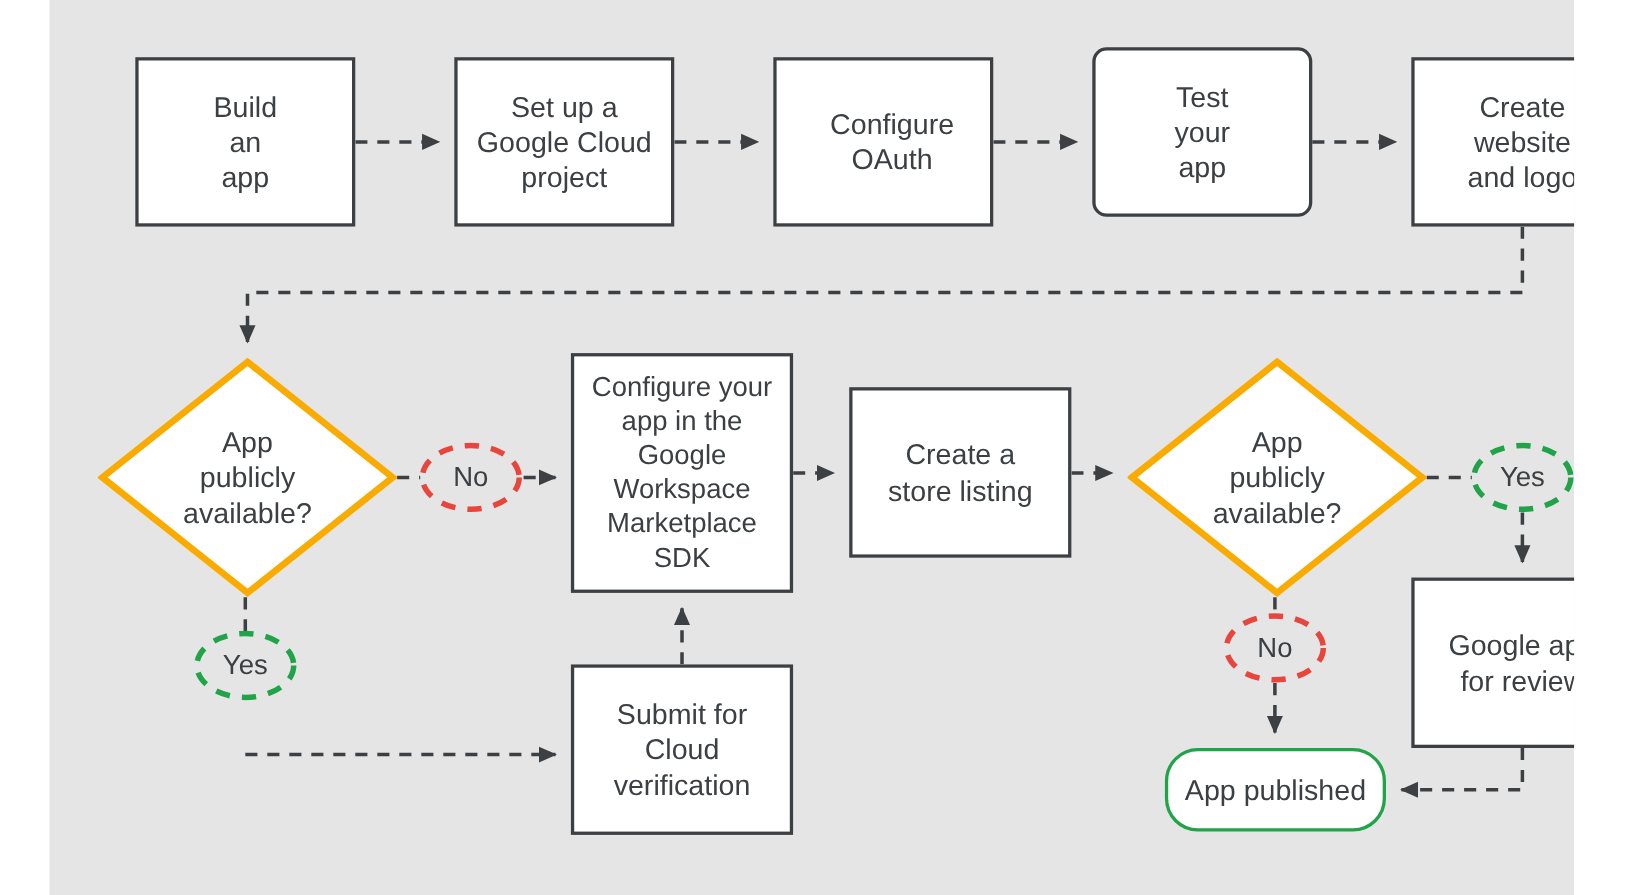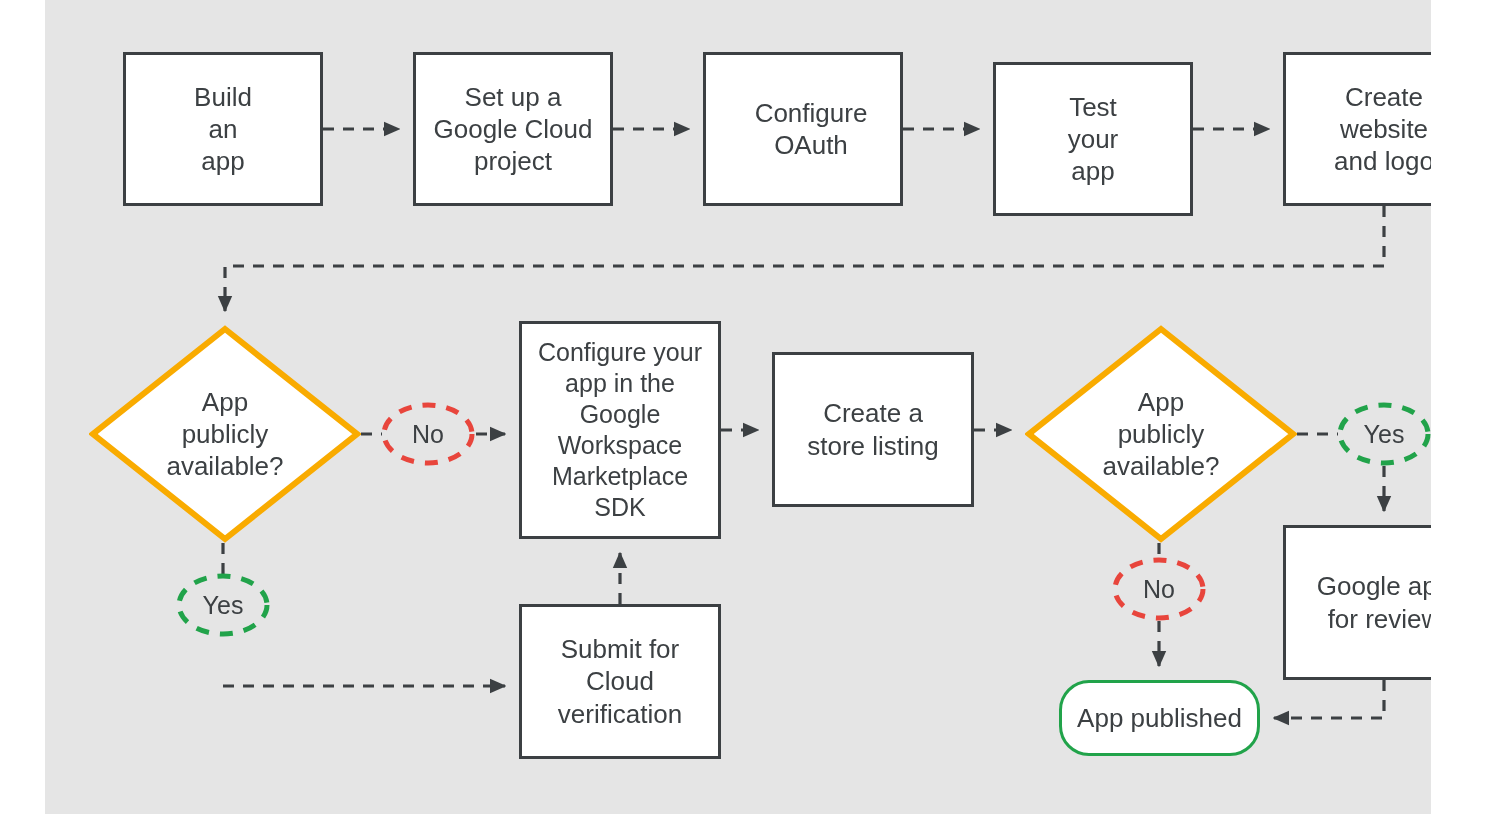--- a/index.html
+++ b/index.html
@@ -123,21 +123,21 @@
 an
 app</div>
 
   <div class="node proc" style="left:368px;top:52px;width:200px;height:154px;">Set up a
 Google Cloud
 project</div>
 
   <div class="node proc" style="left:658px;top:52px;width:200px;height:154px;padding-left:16px;">Configure
 OAuth</div>
 
-  <div class="node proc" style="left:948px;top:62px;width:200px;height:154px;">Test
+  <div class="node proc" style="left:948px;top:43px;width:200px;height:154px;border-radius:13px;">Test
 your
 app</div>
 
   <div class="node proc" style="left:1238px;top:52px;width:202px;height:154px;">Create
 website
 and logo</div>
 
   <div class="diamond-wrap" style="left:44px;top:325px;width:272px;height:218px;">
     <svg width="272" height="218" viewBox="0 0 272 218">
       <polygon points="136,4 268,109 136,214 4,109" fill="#ffffff" stroke="#f9ab00" stroke-width="6"></polygon>

